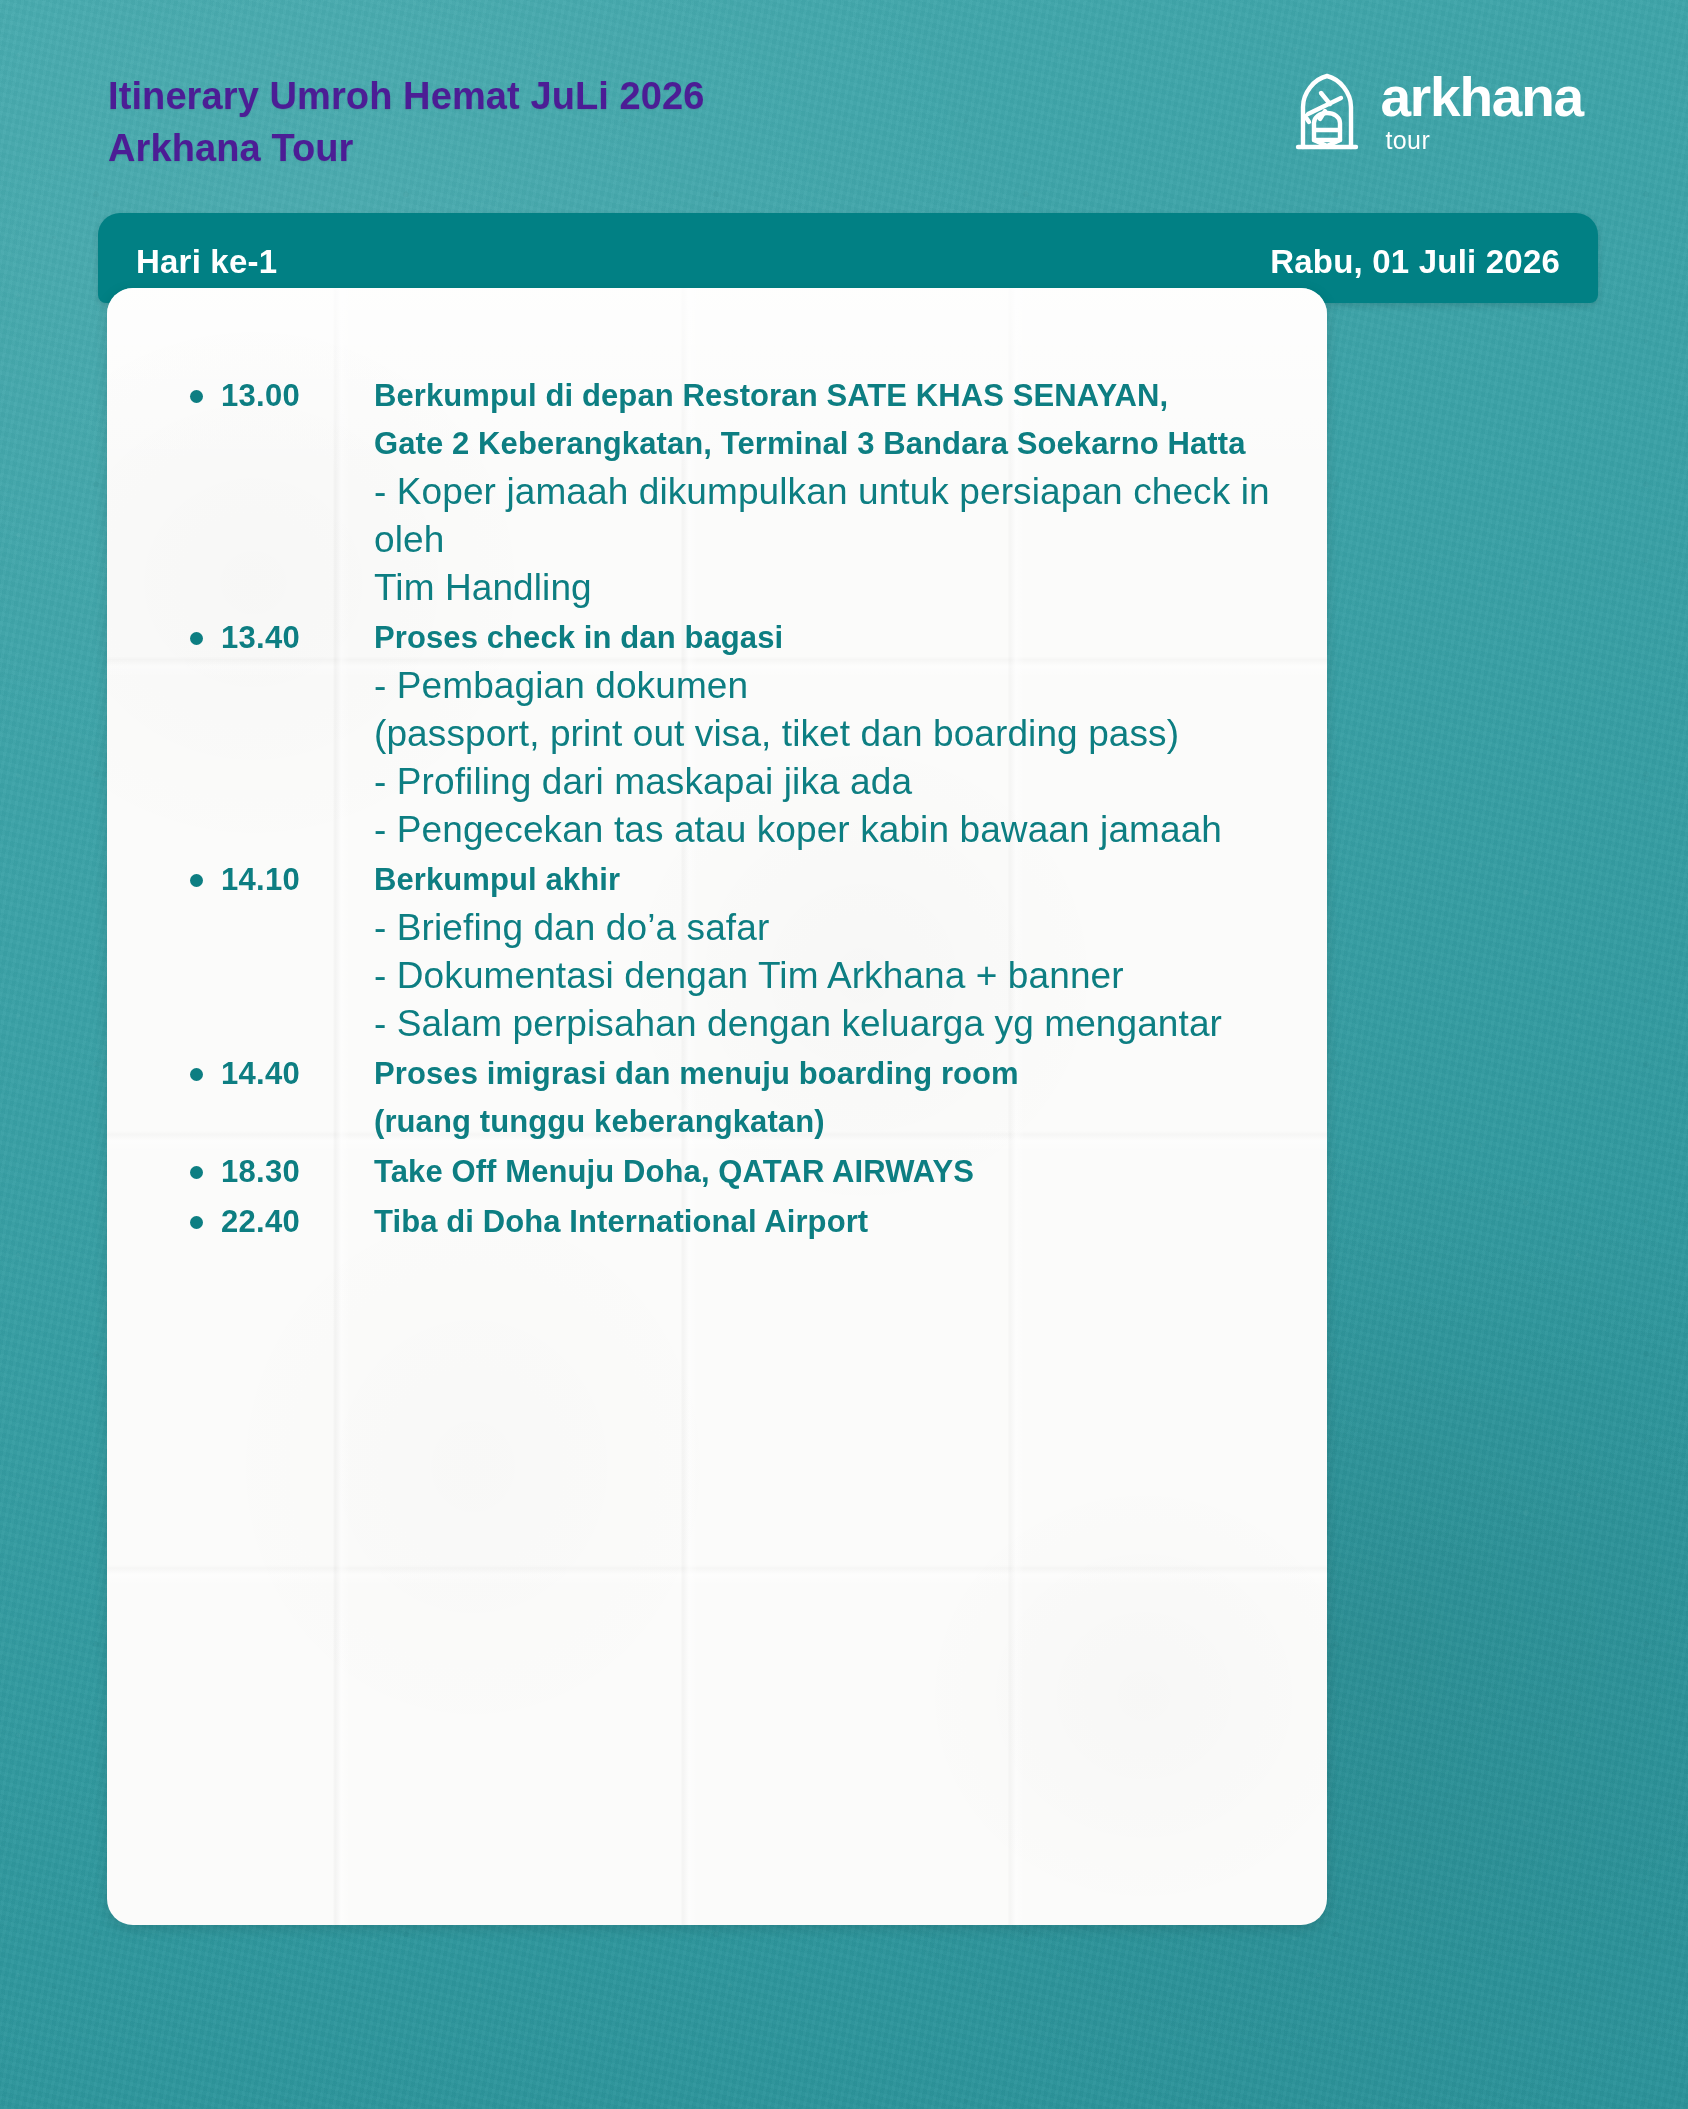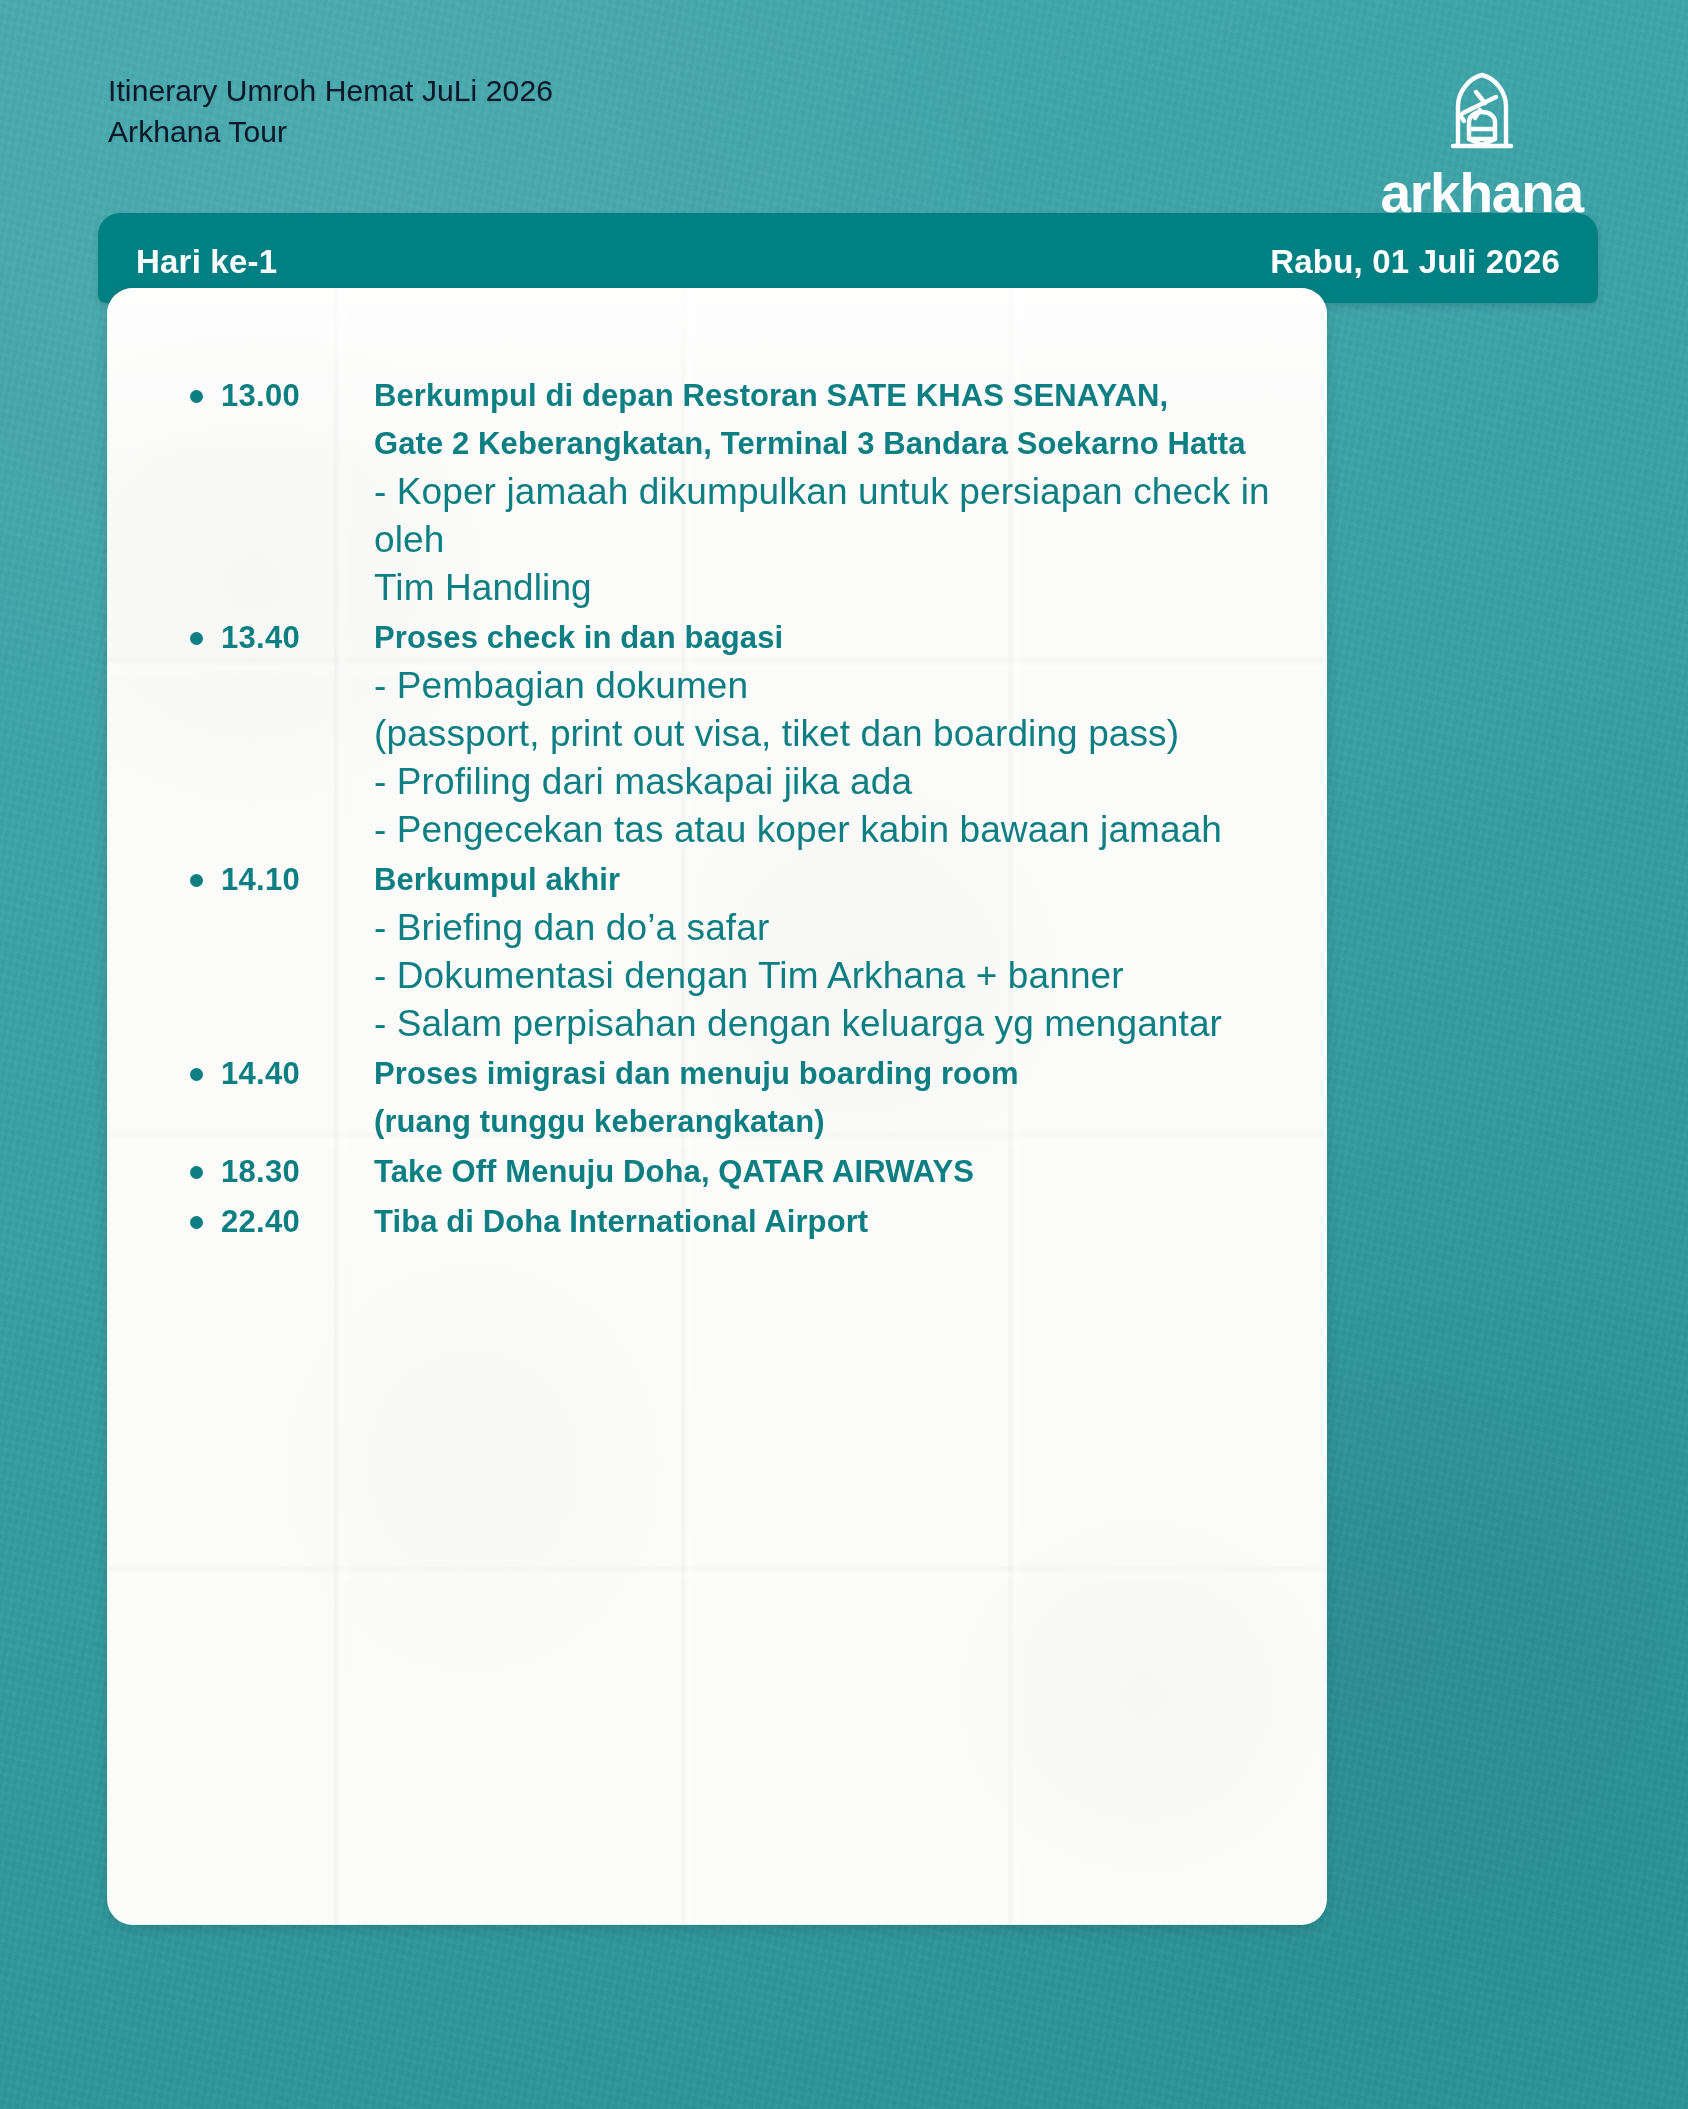--- a/index.html
+++ b/index.html
@@ -50,35 +50,34 @@
     position: absolute;
     left: 0; top: 0;
     width: 1688px;
     height: 210px;
     padding: 70px 105px 0 108px;
     display: flex;
     align-items: flex-start;
     justify-content: space-between;
   }
   .doc-title {
-    color: #0f172a;
-    font-size: 30px;
-    font-weight: normal;
+    color: #4c1d95;
+    font-size: 38px;
+    font-weight: bold;
     line-height: 1.37;
     letter-spacing: .1px;
     white-space: pre-line;
     text-shadow: 0 1px 2px rgba(0,0,0,.10);
   }
 
   .brand {
     display: flex;
     align-items: center;
     gap: 18px;
     margin-top: 2px;
-    flex-direction: column;
   }
   .brand-mark { width: 70px; height: 78px; flex: none; display:block; }
   .brand-text { display: flex; flex-direction: column; align-items: flex-start; }
   .brand-name {
     color: #ffffff;
     font-size: 55px;
     font-weight: bold;
     line-height: .92;
     letter-spacing: -1.2px;
   }

